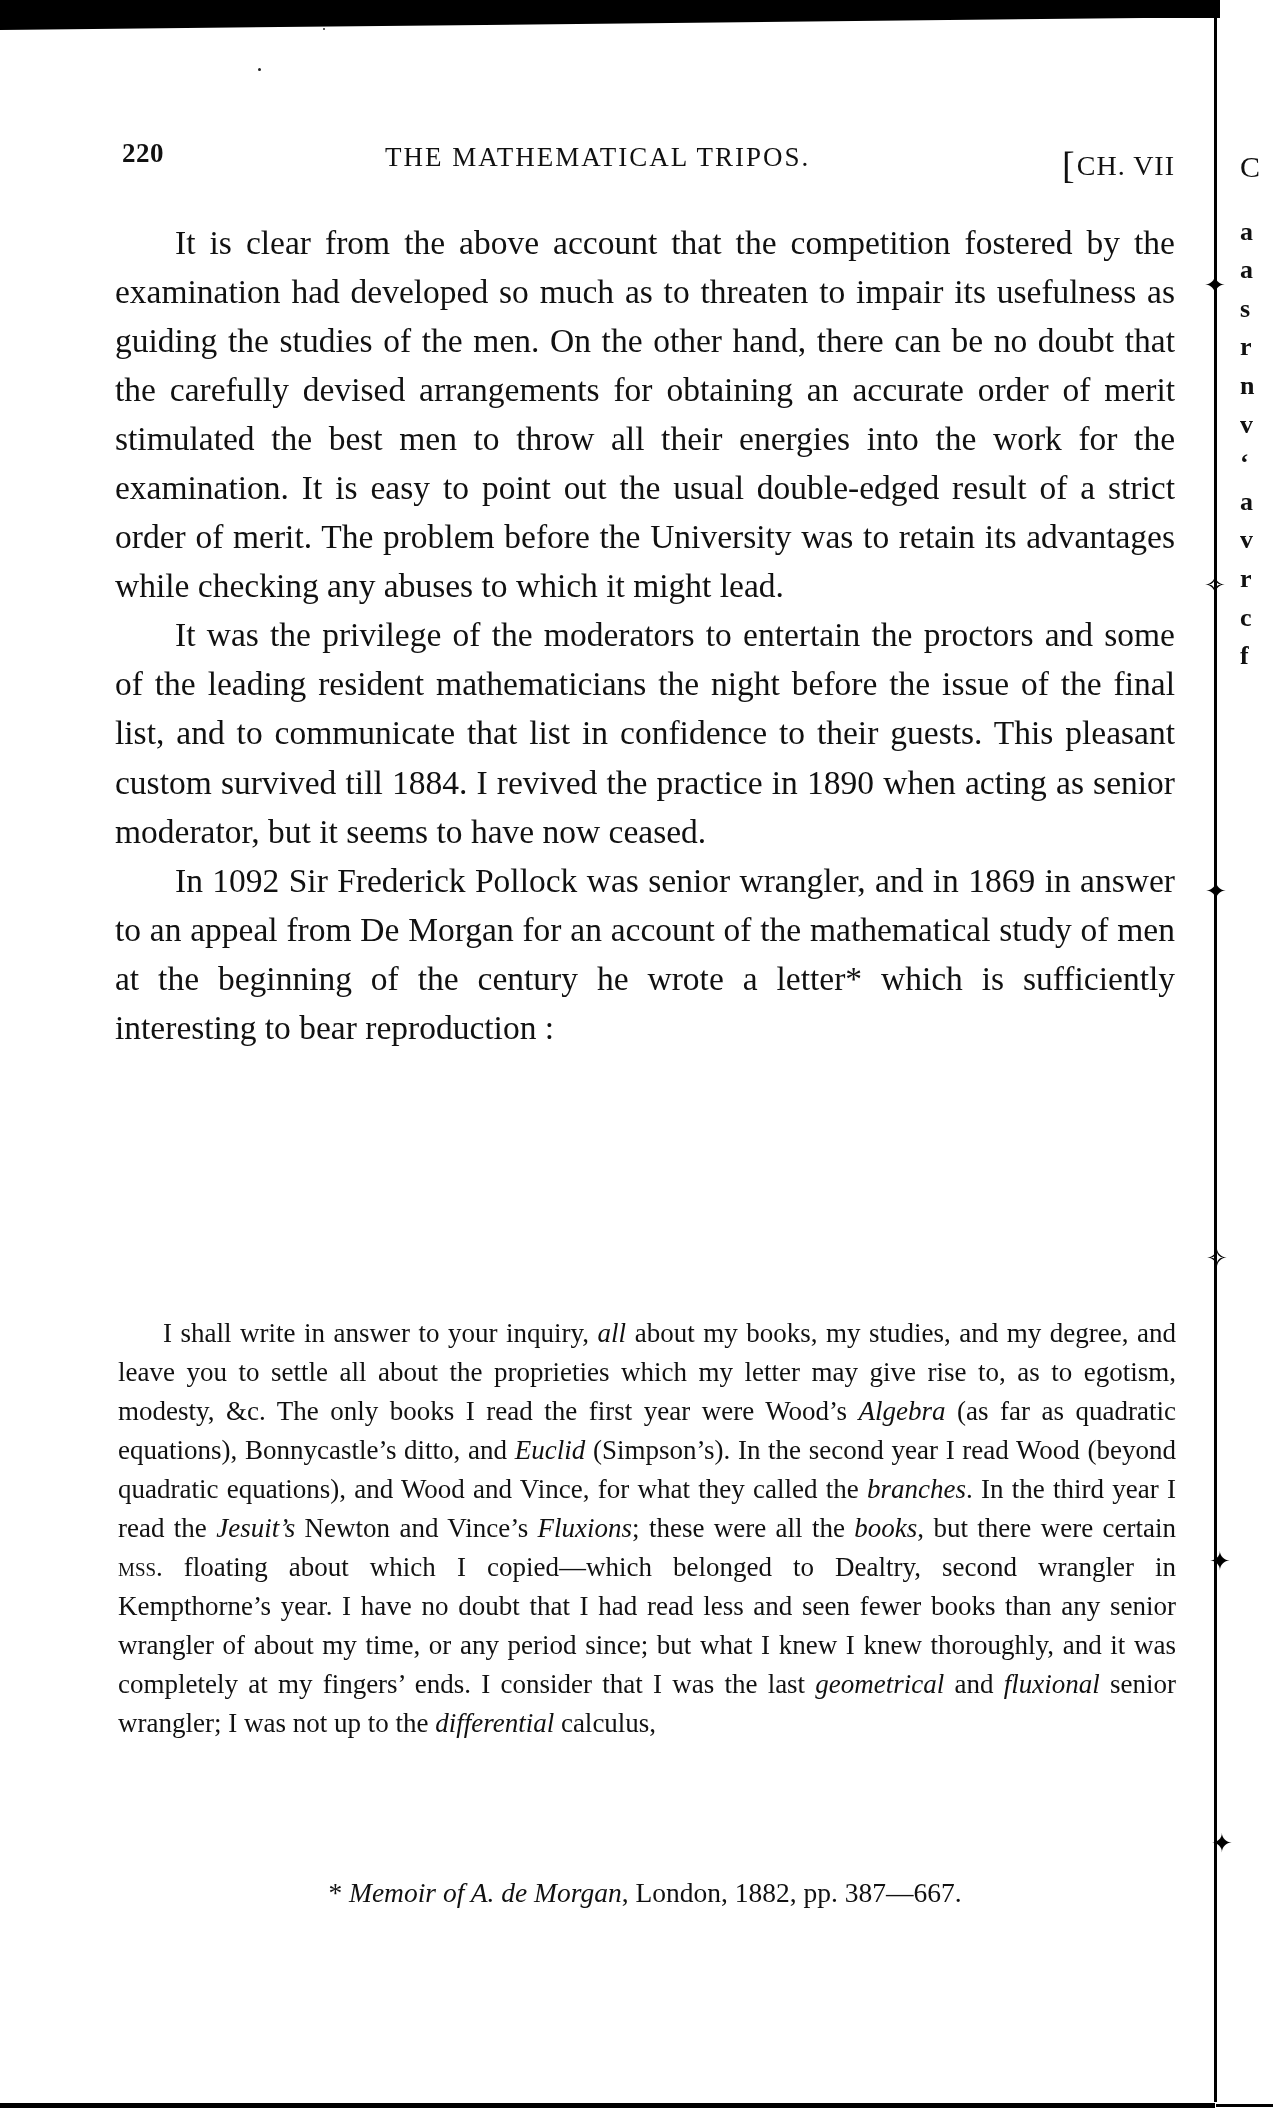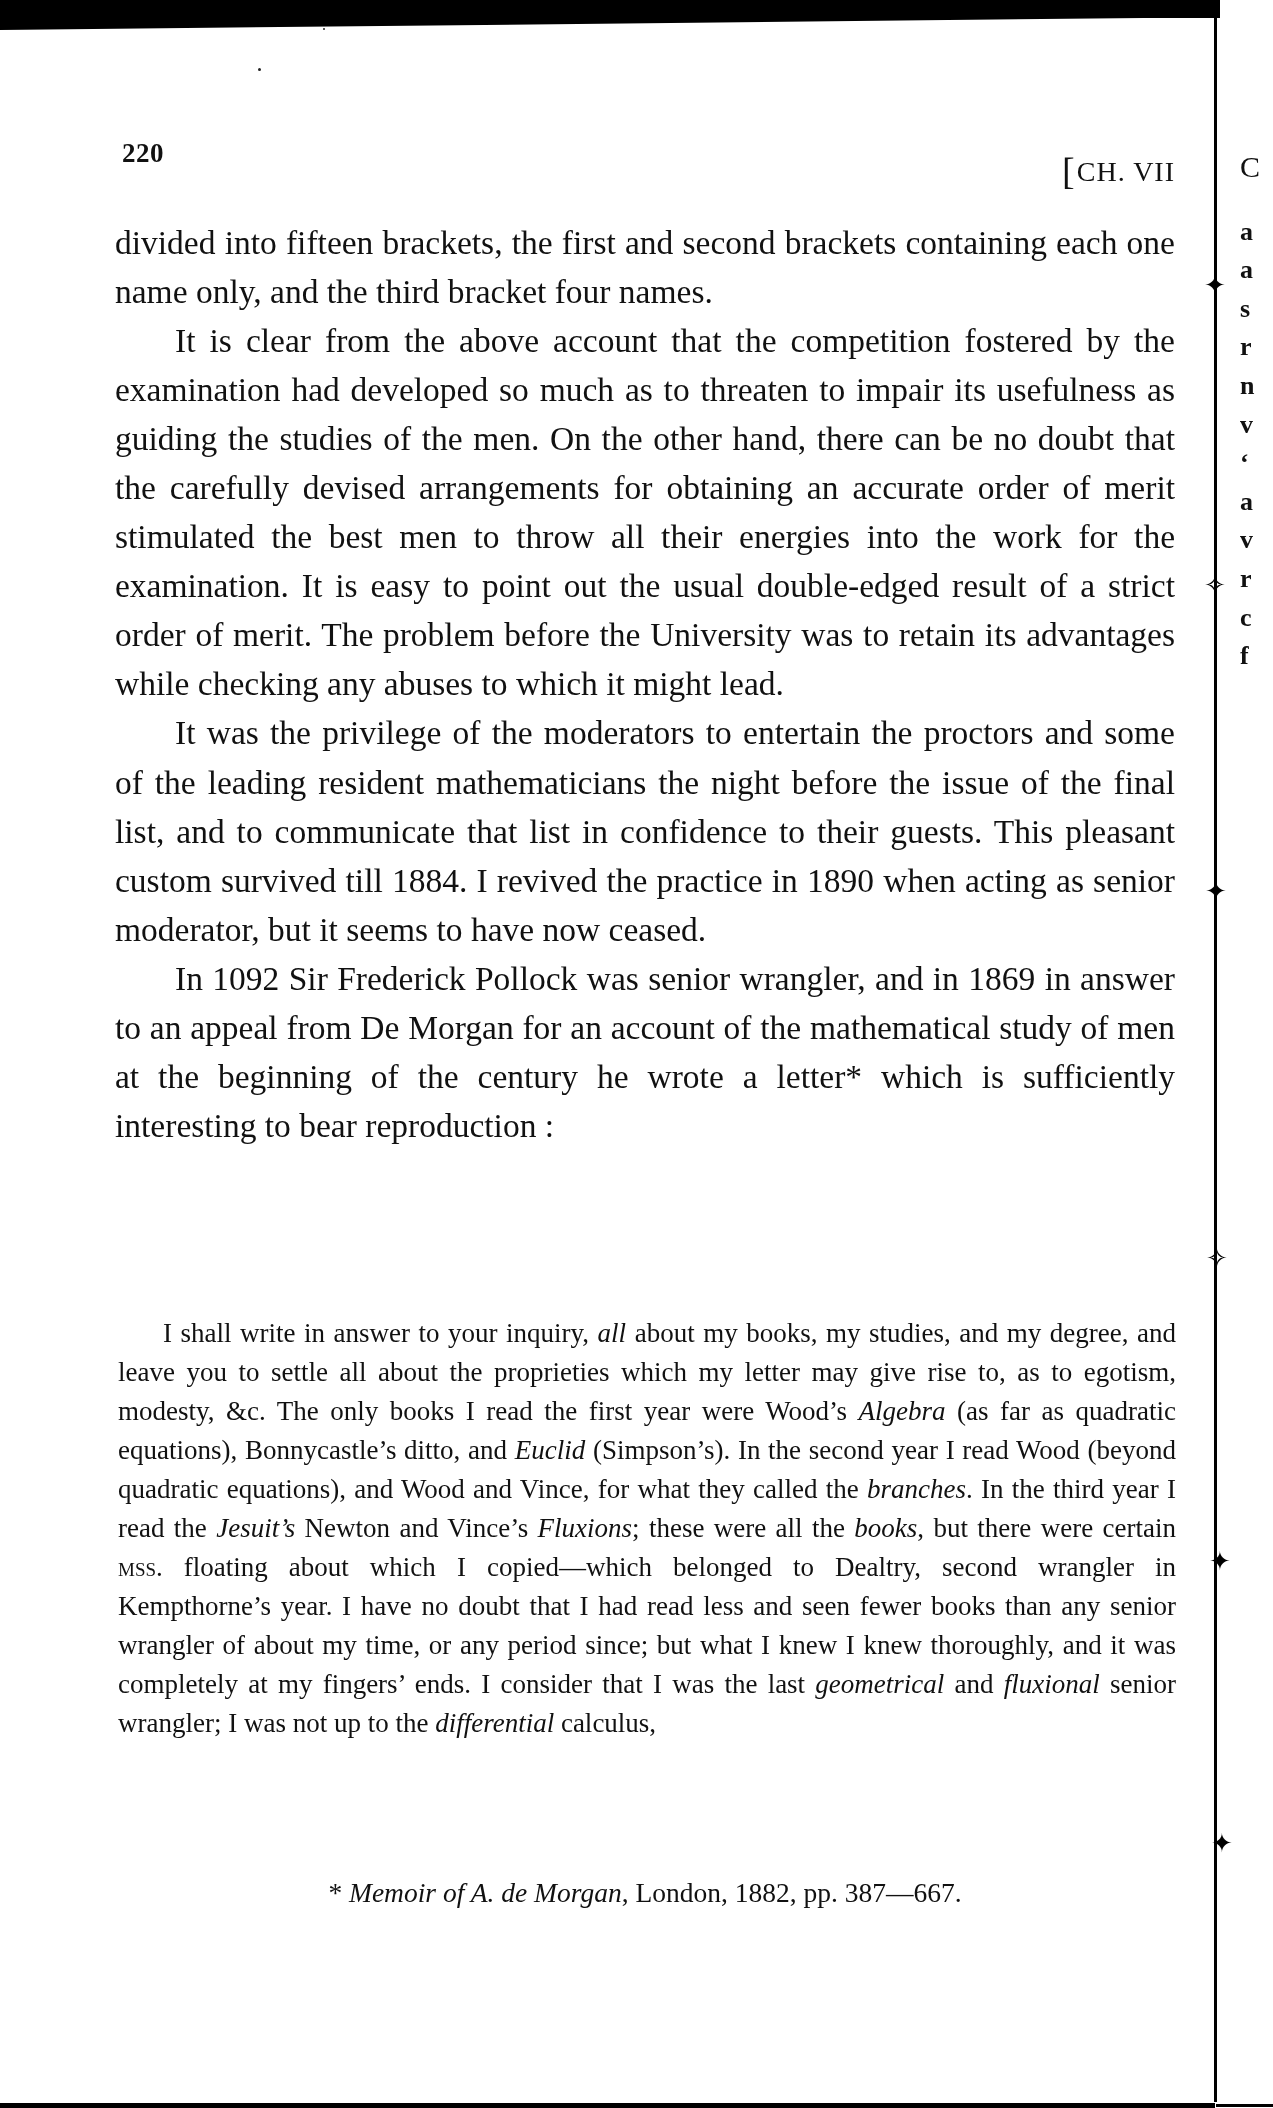--- a/index.html
+++ b/index.html
@@ -22,21 +22,21 @@
   .stitch {
     position: absolute; font-size: 26px; line-height: 26px; color: #000;
     font-family: "DejaVu Sans", sans-serif; width: 30px; text-align:center;
   }
   .header {
     position: absolute; left: 115px; top: 138px; width: 1060px; height: 40px;
     font-size: 28px;
   }
   .page-num { position: absolute; left: 7px; top: 0; font-weight: bold; font-size: 27px; letter-spacing: 0.5px; }
   .running-title { position: absolute; left: 270px; top: 4px; letter-spacing: 2px; font-size: 27px; }
-  .chapter { position: absolute; right: 0; top: 8px; letter-spacing: 1px; font-size: 28px; }
+  .chapter { position: absolute; right: 0; top: 2px; letter-spacing: 1px; font-size: 28px; }
   .chapter .bracket { font-size: 38px; position: relative; top: 3px; margin-right: 1px; }
   .main {
     position: absolute; left: 115px; top: 218px; width: 1060px;
     font-size: 33.5px; line-height: 49.05px; text-align: justify;
   }
   .main p { margin: 0; }
   .main p.indent { text-indent: 60px; }
   .letter {
     position: absolute; left: 118px; top: 1314px; width: 1058px;
     font-size: 27px; line-height: 39px; text-align: justify;
@@ -69,25 +69,25 @@
 
 <div class="stitch" style="left:1200px;top:272px;">✦</div>
 <div class="stitch" style="left:1200px;top:572px;">✧</div>
 <div class="stitch" style="left:1201px;top:878px;">✦</div>
 <div class="stitch" style="left:1202px;top:1245px;">✧</div>
 <div class="stitch" style="left:1205px;top:1548px;">✦</div>
 <div class="stitch" style="left:1207px;top:1830px;">✦</div>
 
 <div class="header">
   <span class="page-num">220</span>
+  <span class="running-title">THE MATHEMATICAL TRIPOS.</span>
   <span class="chapter"><span class="bracket">[</span><span>CH. VII</span></span>
 </div>
 
 <div class="main">
-  <p>divided into fifteen brackets, the first and second brackets con­taining each one name only, and the third bracket four names.</p>
   <p class="indent">It is clear from the above account that the competition fostered by the examination had developed so much as to threaten to impair its usefulness as guiding the studies of the men.  On the other hand, there can be no doubt that the carefully devised arrangements for obtaining an accurate order of merit stimulated the best men to throw all their energies into the work for the examination.  It is easy to point out the usual double-edged result of a strict order of merit.  The problem before the University was to retain its advantages while checking any abuses to which it might lead.</p>
   <p class="indent">It was the privilege of the moderators to entertain the proctors and some of the leading resident mathematicians the night before the issue of the final list, and to communicate that list in confidence to their guests.  This pleasant custom survived till 1884.  I revived the practice in 1890 when acting as senior moderator, but it seems to have now ceased.</p>
   <p class="indent">In 1092 Sir Frederick Pollock was senior wrangler, and in 1869 in answer to an appeal from De Morgan for an account of the mathematical study of men at the beginning of the century he wrote a letter* which is sufficiently interesting to bear reproduction :</p>
 </div>
 
 <div class="letter">
   <p id="letter-p"><span>I shall write in answer to your inquiry, </span><i>all</i><span> about my books, my studies, and my degree, and leave you to settle all about the proprieties which my letter may give rise to, as to egotism, modesty, &amp;c.  The only books I read the first year were Wood’s </span><i>Algebra</i><span> (as far as quadratic equations), Bonnycastle’s ditto, and </span><i>Euclid</i><span> (Simpson’s).  In the second year I read Wood (beyond quadratic equations), and Wood and Vince, for what they called the </span><i>branches</i><span>.  In the third year I read the </span><i>Jesuit’s</i><span> Newton and Vince’s </span><i>Fluxions</i><span>; these were all the </span><i>books</i><span>, but there were certain </span><span class="sc">mss.</span><span> floating about which I copied—which belonged to Dealtry, second wrangler in Kempthorne’s year.  I have no doubt that I had read less and seen fewer books than any senior wrangler of about my time, or any period since; but what I knew I knew thoroughly, and it was com­pletely at my fingers’ ends.  I consider that I was the last </span><i>geometrical</i><span> and </span><i>fluxional</i><span> senior wrangler; I was not up to the </span><i>differential</i><span> calculus,</span></p>
 </div>
 
 <div class="footnote">

